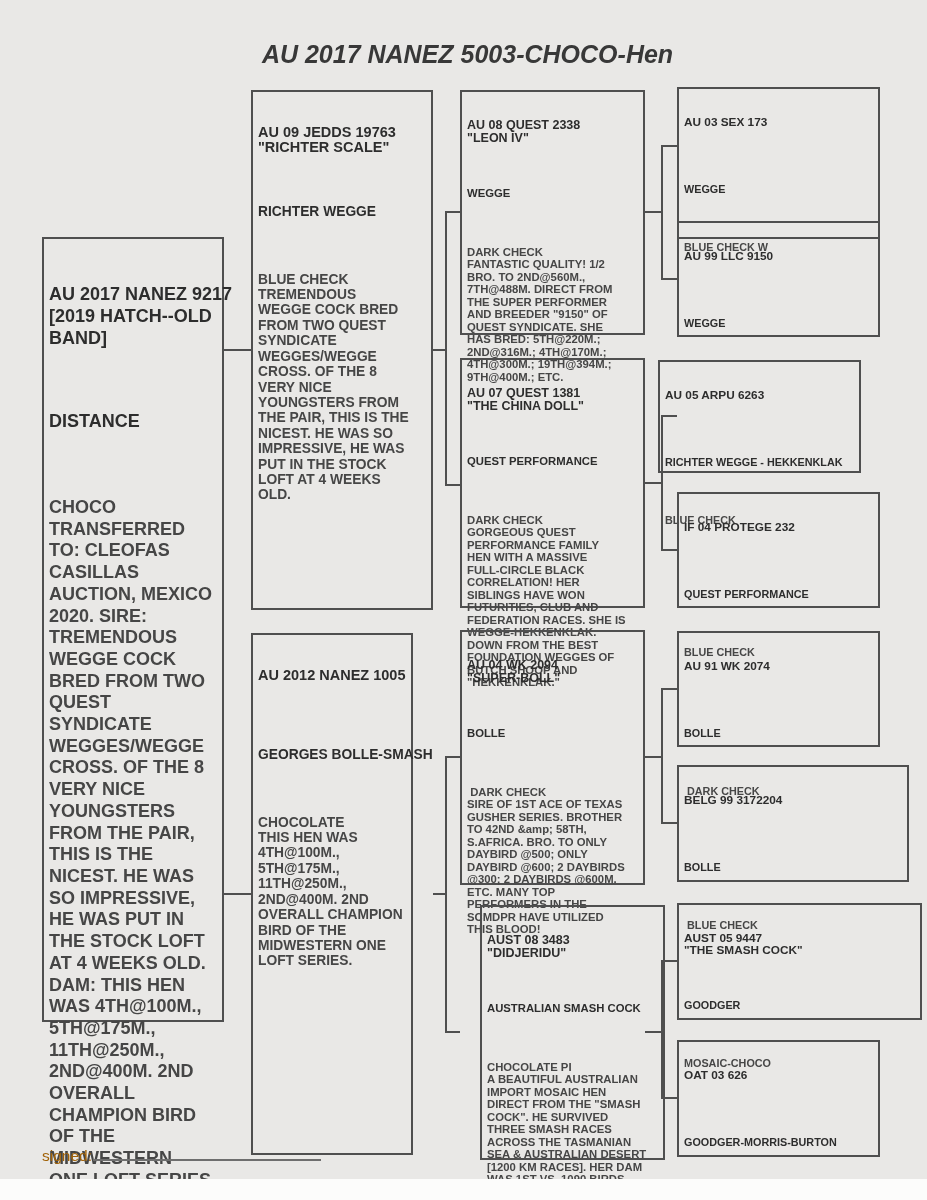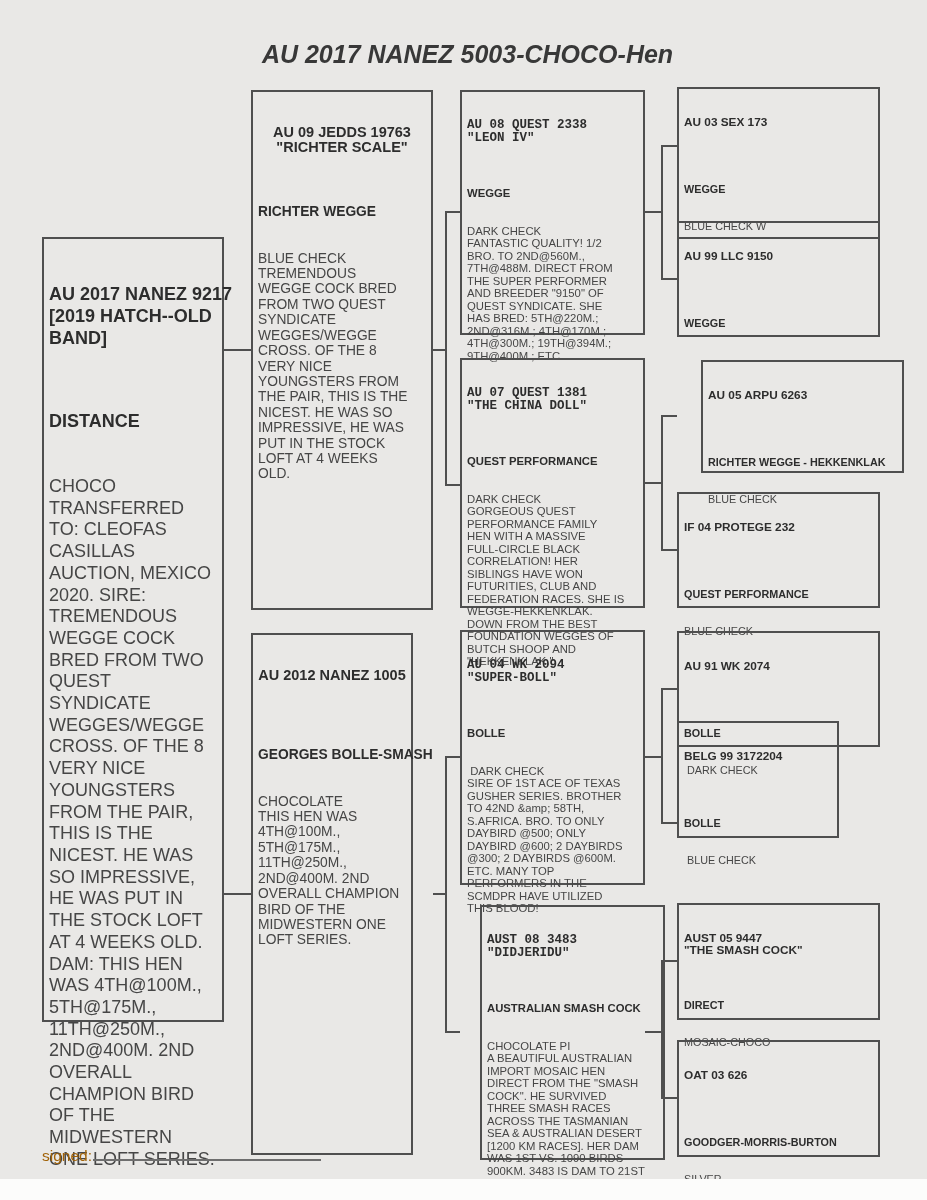--- a/index.html
+++ b/index.html
@@ -14,28 +14,28 @@
     position:absolute;top:40px;left:0;width:100%;text-align:center;
     font-size:25px;font-weight:bold;font-style:italic;color:#383838;
     letter-spacing:0px;
   }
   .pbox{
     position:absolute;box-sizing:border-box;border:2px solid #4f4f4f;
     padding:2px 5px;white-space:pre;background:transparent;
   }
   .pbox .band{font-weight:bold;color:#2d2d2d;}
   .pbox .strain{font-weight:bold;color:#2d2d2d;margin-top:18px;}
-  .pbox .pbody{font-weight:normal;color:#464646;}
+  .pbox .pbody{font-weight:bold;color:#464646;margin-top:21px;}
   
   .c1{font-size:18px;line-height:21.7px;}
   .c1 .band{font-size:18px;}
   .c2{font-size:13.8px;line-height:15.4px;}
-  .c2 .band{font-size:14.5px;text-align:center;}
+  .c2 .band{font-size:14.5px;}
   .c3{font-size:11.3px;line-height:12.5px;}
-  .c3 .band{font-size:12.5px;font-family:Liberation Mono, monospace;}
+  .c3 .band{font-size:12.5px;}
   .c4{font-size:10.8px;line-height:12.3px;}
   .c4 .band{font-size:11.8px;}
   
   .hline,.vline{position:absolute;background:#4f4f4f;}
   .hline{height:2px;}
   .vline{width:2px;}
   .signed{
     position:absolute;left:42px;top:1146px;font-size:15.5px;color:#a16207;
   }
   .sig-line{
@@ -204,48 +204,48 @@
     <div class="strain">
 WEGGE</div>
     <div class="pbody">BLUE CHECK W</div>
   </div>
   <div class="pbox c4" style="left:677px;top:221px;width:203px;height:116px">
     <div class="band">AU 99 LLC 9150</div>
     <div class="strain">
 WEGGE</div>
     <div class="pbody"></div>
   </div>
-  <div class="pbox c4" style="left:701px;top:360px;width:203px;height:113px">
+  <div class="pbox c4" style="left:658px;top:360px;width:203px;height:113px">
     <div class="band">AU 05 ARPU 6263</div>
     <div class="strain">
 RICHTER WEGGE - HEKKENKLAK</div>
     <div class="pbody">BLUE CHECK</div>
   </div>
   <div class="pbox c4" style="left:677px;top:492px;width:203px;height:116px">
     <div class="band">IF 04 PROTEGE 232</div>
     <div class="strain">
 QUEST PERFORMANCE</div>
     <div class="pbody">BLUE CHECK</div>
   </div>
   <div class="pbox c4" style="left:677px;top:631px;width:203px;height:116px">
     <div class="band">AU 91 WK 2074</div>
     <div class="strain">
 BOLLE</div>
     <div class="pbody"> DARK CHECK</div>
   </div>
-  <div class="pbox c4" style="left:677px;top:721px;width:162px;height:117px">
+  <div class="pbox c4" style="left:677px;top:765px;width:232px;height:117px">
     <div class="band">BELG 99 3172204</div>
     <div class="strain">
 BOLLE</div>
     <div class="pbody"> BLUE CHECK</div>
   </div>
-  <div class="pbox c4" style="left:677px;top:903px;width:203px;height:117px">
+  <div class="pbox c4" style="left:677px;top:903px;width:245px;height:117px">
     <div class="band">AUST 05 9447
 "THE SMASH COCK"</div>
-    <div class="strain">DIRECT</div>
+    <div class="strain">GOODGER</div>
     <div class="pbody">MOSAIC-CHOCO</div>
   </div>
   <div class="pbox c4" style="left:677px;top:1040px;width:203px;height:117px">
     <div class="band">OAT 03 626</div>
     <div class="strain">
 GOODGER-MORRIS-BURTON</div>
     <div class="pbody">SILVER</div>
   </div>
 
   <div class="hline" style="left:222px;top:349px;width:29px"></div>

